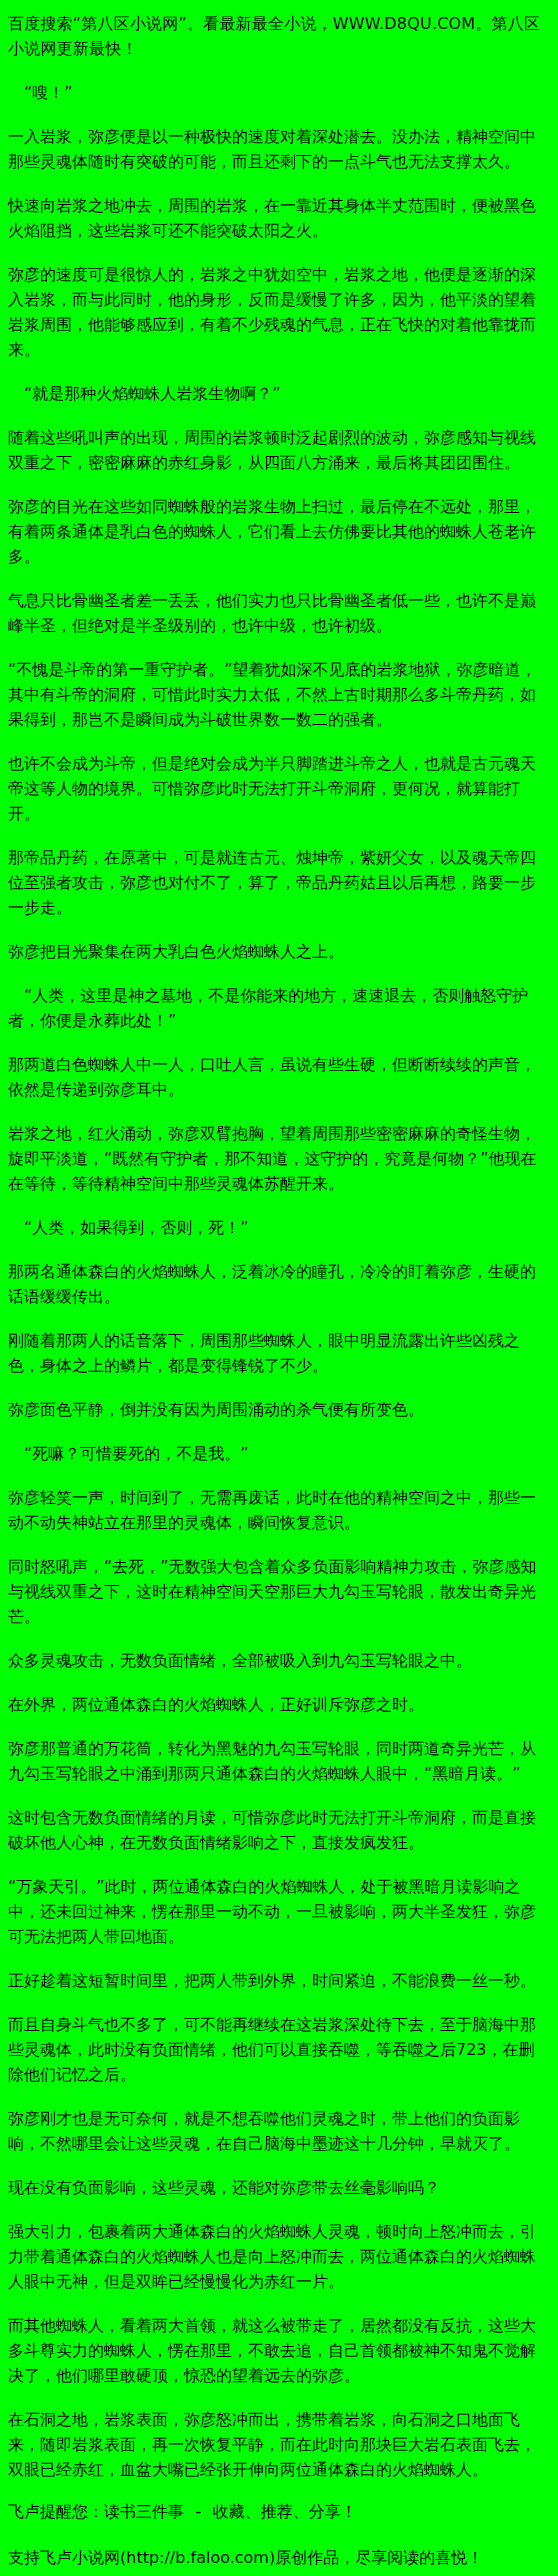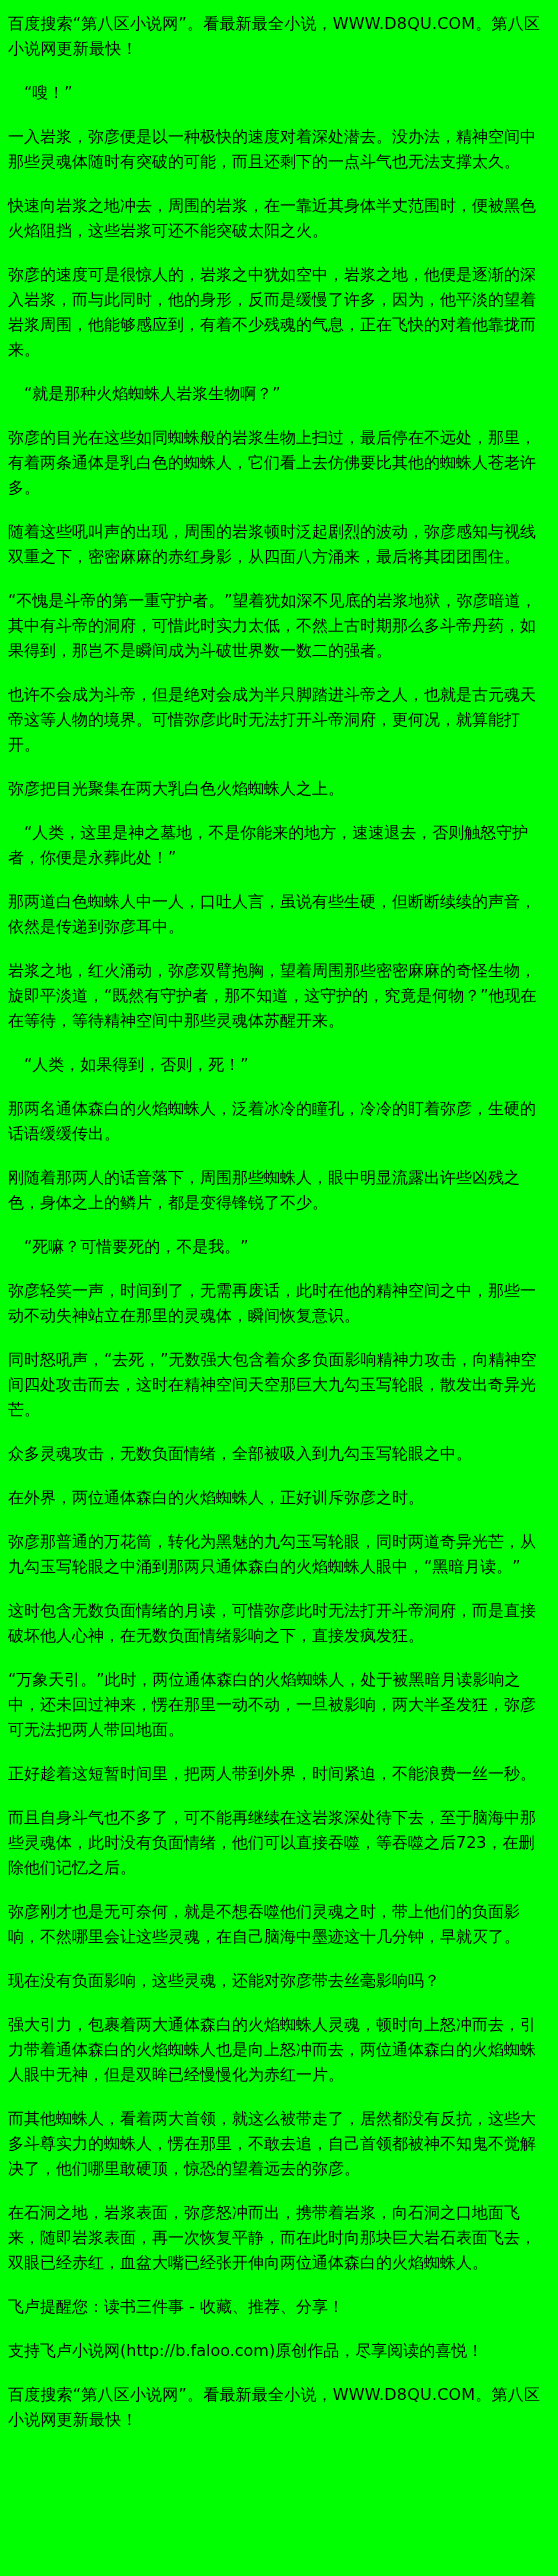--- a/index.html
+++ b/index.html
@@ -24,49 +24,53 @@
     text-align: left;
   }
   .promo {
     letter-spacing: 0.2px;
   }
   .quote-line {
     text-indent: 1em;
   }
   .footer-note {
     margin-top: 27px;
+    font-family: Liberation Mono, monospace;
   }
 </style>
 </head>
 <body>
 
 <div class="page">
 
   <p class="promo">百度搜索“第八区小说网”。看最新最全小说，WWW.D8QU.COM。第八区小说网更新最快！</p>
 
   <div>
     <p class="quote-line">“嗖！”</p>
     <p>一入岩浆，弥彦便是以一种极快的速度对着深处潜去。没办法，精神空间中那些灵魂体随时有突破的可能，而且还剩下的一点斗气也无法支撑太久。</p>
     <p>快速向岩浆之地冲去，周围的岩浆，在一靠近其身体半丈范围时，便被黑色火焰阻挡，这些岩浆可还不能突破太阳之火。</p>
     <p>弥彦的速度可是很惊人的，岩浆之中犹如空中，岩浆之地，他便是逐渐的深入岩浆，而与此同时，他的身形，反而是缓慢了许多，因为，他平淡的望着岩浆周围，他能够感应到，有着不少残魂的气息，正在飞快的对着他靠拢而来。</p>
     <p class="quote-line">“就是那种火焰蜘蛛人岩浆生物啊？”</p>
+    <p>随着这些吼叫声的出现，周围的岩浆顿时泛起剧烈的波动，弥彦感知与视线双重之下，密密麻麻的赤红身影，从四面八方涌来，最后将其团团围住。</p>
     <p>弥彦的目光在这些如同蜘蛛般的岩浆生物上扫过，最后停在不远处，那里，有着两条通体是乳白色的蜘蛛人，它们看上去仿佛要比其他的蜘蛛人苍老许多。</p>
-    <p>随着这些吼叫声的出现，周围的岩浆顿时泛起剧烈的波动，弥彦感知与视线双重之下，密密麻麻的赤红身影，从四面八方涌来，最后将其团团围住。</p>
+    <p>气息只比骨幽圣者差一丢丢，他们实力也只比骨幽圣者低一些，也许不是巅峰半圣，但绝对是半圣级别的，也许中级，也许初级。</p>
     <p>“不愧是斗帝的第一重守护者。”望着犹如深不见底的岩浆地狱，弥彦暗道，其中有斗帝的洞府，可惜此时实力太低，不然上古时期那么多斗帝丹药，如果得到，那岂不是瞬间成为斗破世界数一数二的强者。</p>
     <p>也许不会成为斗帝，但是绝对会成为半只脚踏进斗帝之人，也就是古元魂天帝这等人物的境界。可惜弥彦此时无法打开斗帝洞府，更何况，就算能打开。</p>
+    <p>那帝品丹药，在原著中，可是就连古元、烛坤帝，紫妍父女，以及魂天帝四位至强者攻击，弥彦也对付不了，算了，帝品丹药姑且以后再想，路要一步一步走。</p>
     <p>弥彦把目光聚集在两大乳白色火焰蜘蛛人之上。</p>
     <p class="quote-line">“人类，这里是神之墓地，不是你能来的地方，速速退去，否则触怒守护者，你便是永葬此处！”</p>
     <p>那两道白色蜘蛛人中一人，口吐人言，虽说有些生硬，但断断续续的声音，依然是传递到弥彦耳中。</p>
     <p>岩浆之地，红火涌动，弥彦双臂抱胸，望着周围那些密密麻麻的奇怪生物，旋即平淡道，“既然有守护者，那不知道，这守护的，究竟是何物？”他现在在等待，等待精神空间中那些灵魂体苏醒开来。</p>
     <p class="quote-line">“人类，如果得到，否则，死！”</p>
     <p>那两名通体森白的火焰蜘蛛人，泛着冰冷的瞳孔，冷冷的盯着弥彦，生硬的话语缓缓传出。</p>
     <p>刚随着那两人的话音落下，周围那些蜘蛛人，眼中明显流露出许些凶残之色，身体之上的鳞片，都是变得锋锐了不少。</p>
+    <p>弥彦面色平静，倒并没有因为周围涌动的杀气便有所变色。</p>
     <p class="quote-line">“死嘛？可惜要死的，不是我。”</p>
     <p>弥彦轻笑一声，时间到了，无需再废话，此时在他的精神空间之中，那些一动不动失神站立在那里的灵魂体，瞬间恢复意识。</p>
-    <p>同时怒吼声，“去死，”无数强大包含着众多负面影响精神力攻击，向精神空间四处攻击而去，这时在精神空间天空那巨大九勾玉写轮眼，散发出奇异光芒。</p>
+    <p>同时怒吼声，“去死，”无数强大包含着众多负面影响精神力攻击，弥彦感知与视线双重之下，这时在精神空间天空那巨大九勾玉写轮眼，散发出奇异光芒。</p>
     <p>众多灵魂攻击，无数负面情绪，全部被吸入到九勾玉写轮眼之中。</p>
     <p>在外界，两位通体森白的火焰蜘蛛人，正好训斥弥彦之时。</p>
     <p>弥彦那普通的万花筒，转化为黑魅的九勾玉写轮眼，同时两道奇异光芒，从九勾玉写轮眼之中涌到那两只通体森白的火焰蜘蛛人眼中，“黑暗月读。”</p>
     <p>这时包含无数负面情绪的月读，可惜弥彦此时无法打开斗帝洞府，而是直接破坏他人心神，在无数负面情绪影响之下，直接发疯发狂。</p>
     <p>“万象天引。”此时，两位通体森白的火焰蜘蛛人，处于被黑暗月读影响之中，还未回过神来，愣在那里一动不动，一旦被影响，两大半圣发狂，弥彦可无法把两人带回地面。</p>
     <p>正好趁着这短暂时间里，把两人带到外界，时间紧迫，不能浪费一丝一秒。</p>
     <p>而且自身斗气也不多了，可不能再继续在这岩浆深处待下去，至于脑海中那些灵魂体，此时没有负面情绪，他们可以直接吞噬，等吞噬之后723，在删除他们记忆之后。</p>
     <p>弥彦刚才也是无可奈何，就是不想吞噬他们灵魂之时，带上他们的负面影响，不然哪里会让这些灵魂，在自己脑海中墨迹这十几分钟，早就灭了。</p>
     <p>现在没有负面影响，这些灵魂，还能对弥彦带去丝毫影响吗？</p>
     <p>强大引力，包裹着两大通体森白的火焰蜘蛛人灵魂，顿时向上怒冲而去，引力带着通体森白的火焰蜘蛛人也是向上怒冲而去，两位通体森白的火焰蜘蛛人眼中无神，但是双眸已经慢慢化为赤红一片。</p>

